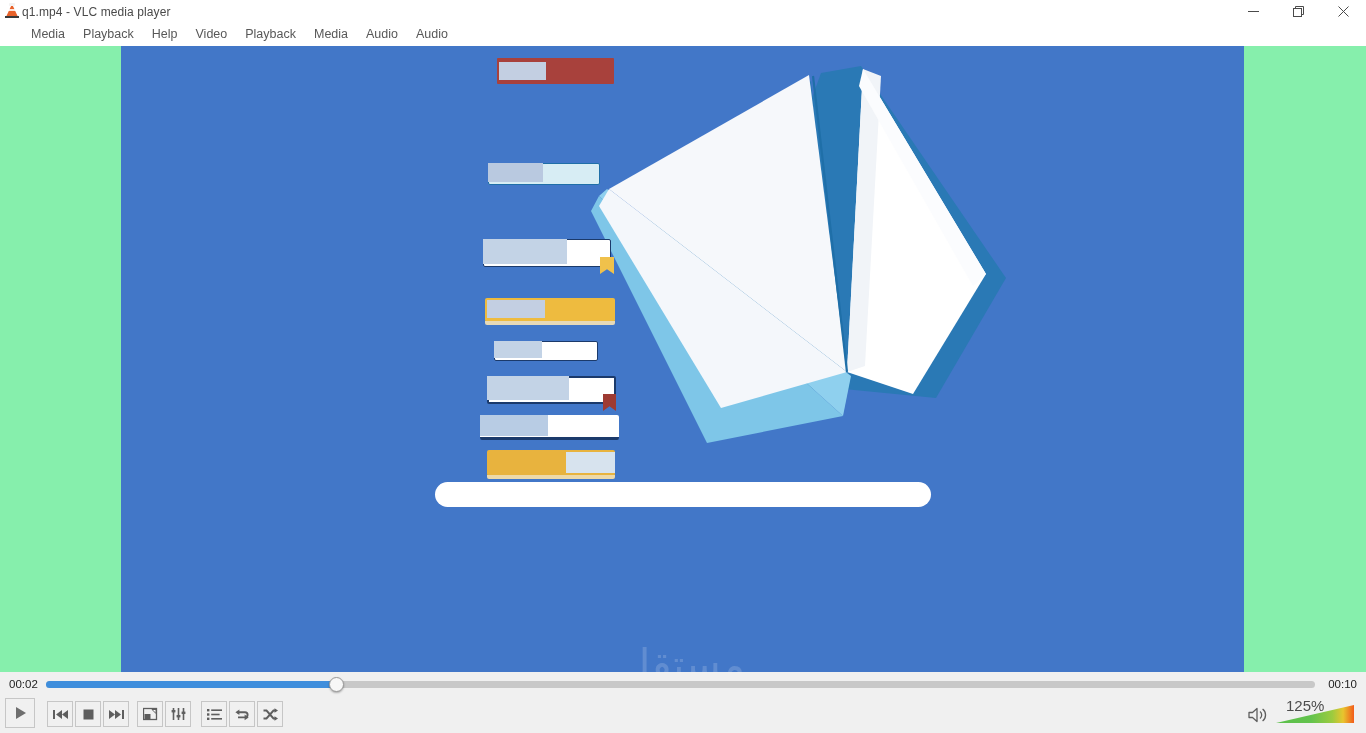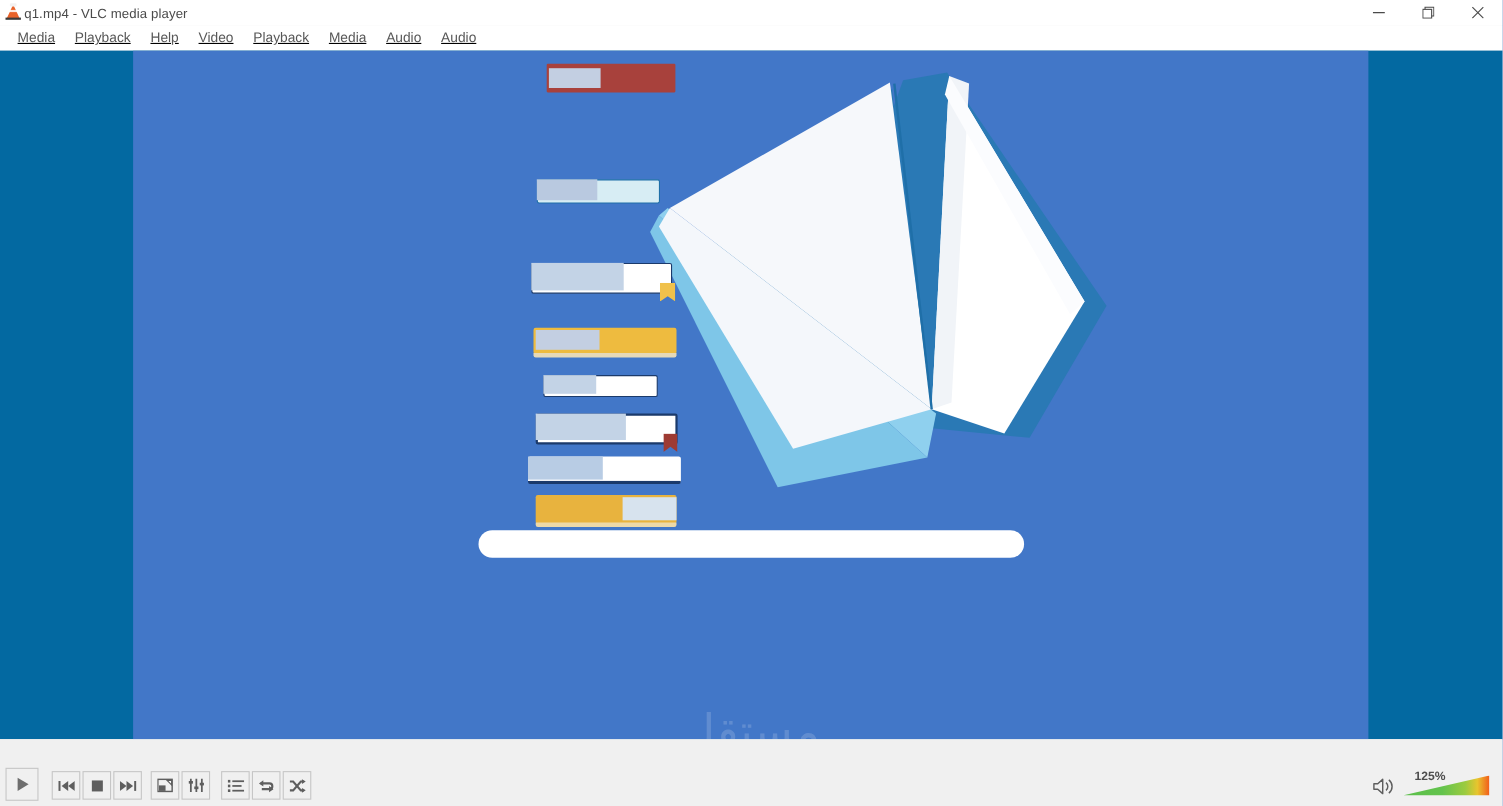--- a/index.html
+++ b/index.html
@@ -25,31 +25,31 @@
   .cone-stripe { position:absolute; left:7px; top:9px; width:10px; height:2px; background:#ffffff; opacity:.85;}
   .cone-base { position:absolute; left:5px; top:16px; width:14px; height:2px; background:#3a3a3a; }
   .tb-title { font-size:12px; color:#4a4a4a; letter-spacing:.1px; }
   .wincontrols { position:absolute; right:0; top:0; height:23px; display:flex; }
   .winbtn { width:45px; height:23px; display:flex; align-items:center; justify-content:center; }
   .winbtn svg { display:block; }
 
   
   .menubar {
     position:absolute; left:0; top:23px; width:1366px; height:23px;
-    background:#ffffff; display:flex; align-items:center; padding-left:7px;text-decoration:underline;
+    background:#ffffff; display:flex; align-items:center; padding-left:22px;
   }
   .menu-item {
     font-size:12.5px; color:#585858; padding:3px 9px; line-height:15px;
     white-space:nowrap;
   }
 
   
   .videoarea {
     position:absolute; left:0; top:46px; width:1366px; height:626px;
-    background:#0369a1; overflow:hidden;
+    background:#86efac; overflow:hidden;
   }
   .video {
     position:absolute; left:121px; top:0; width:1123px; height:633px;
     background:#4277c8; overflow:hidden;
   }
 
   
   .book-wrap { position:absolute; left:0; top:0; width:1123px; height:633px; }
   .book-wrap svg { position:absolute; left:0; top:0; }
 
@@ -109,23 +109,22 @@
     border:1px solid #c6c6c6; background:#f0f0f0; margin-right:2px;
   }
   .btn-lg { width:30px; height:30px; }
   .btn-sm { width:26px; height:26px; }
   .btn svg { display:block; }
 
   .volwrap { position:absolute; right:8px; top:30px; width:110px; height:26px; }
   .spk { position:absolute; left:0; top:5px; }
   .volbar { position:absolute; left:28px; top:3px; width:78px; height:20px; }
   .vollabel {
-    position:absolute; left:38px; top:-2px; font-size:11px; color:#4d4d4d;
+    position:absolute; left:38px; top:-2px; font-size:15px; color:#4d4d4d;
     line-height:12px;
-    font-weight:bold;
   }
 </style>
 </head>
 <body>
 
 <div id="app">
 
   <div class="titlebar">
     <div class="tb-icon">
       <div class="cone"></div>
@@ -242,20 +241,28 @@
       </div>
 
       <div class="shelf"></div>
 
       <div class="wm-ar">مستقل</div>
     </div>
   </div>
 
   <div class="controls">
 
+    <div class="seekrow">
+      <div class="tlabel cur">00:02</div>
+      <div class="seek">
+        <div class="seek-fill"></div>
+        <div class="seek-handle"></div>
+      </div>
+      <div class="tlabel tot">00:10</div>
+    </div>
 
     <div class="btnrow">
 
       <div class="grp g1">
         <div class="btn btn-lg">
           <svg width="16" height="16" viewBox="0 0 16 16">
               <polygon points="4,2 14,8 4,14" fill="#6e6e6e"></polygon>
             </svg>
         </div>
       </div>

